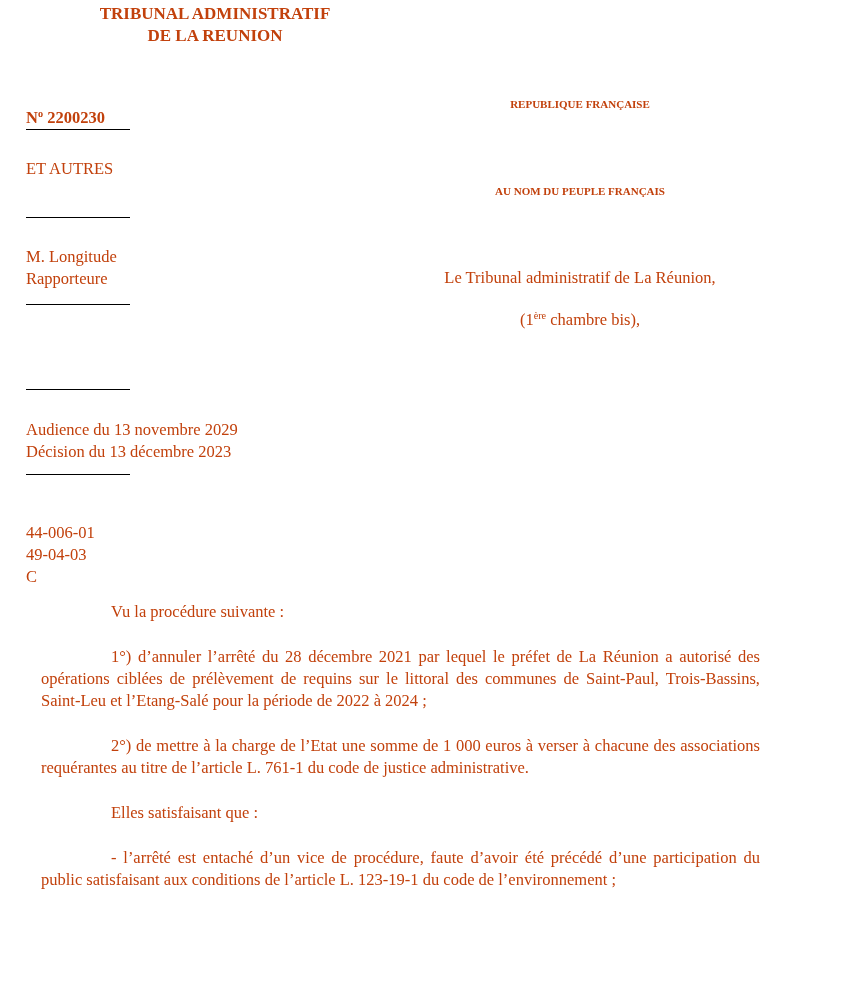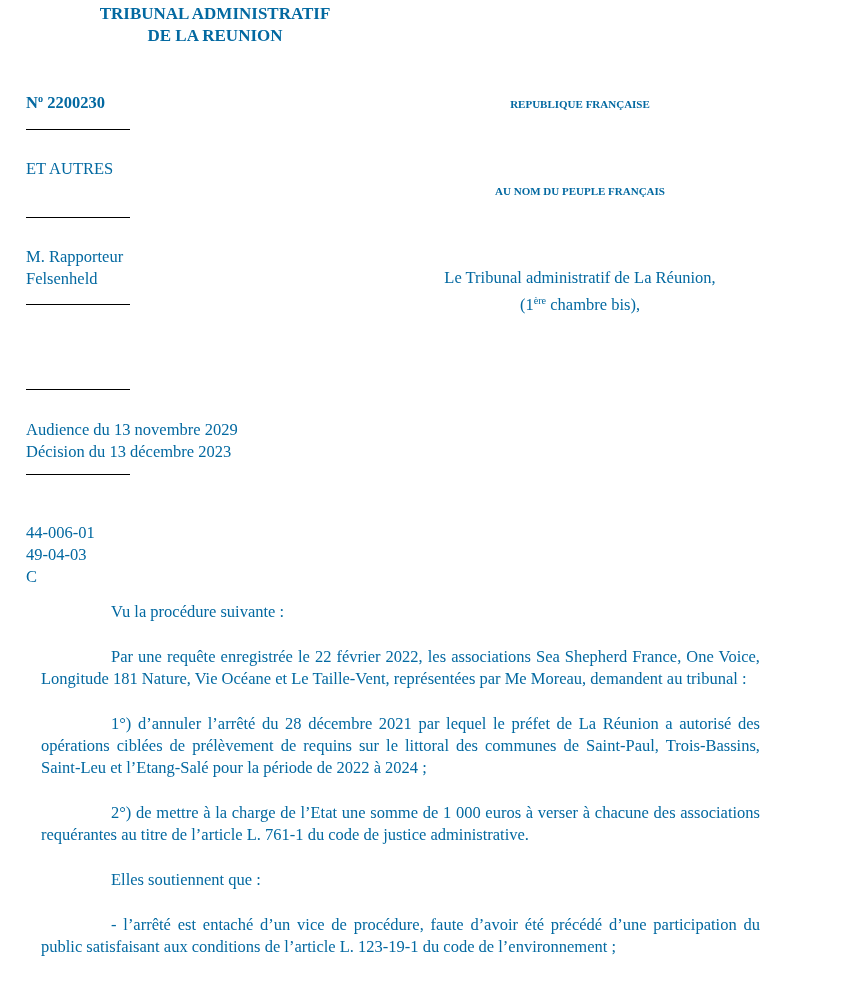--- a/index.html
+++ b/index.html
@@ -5,27 +5,27 @@
   html, body {
     margin: 0;
     padding: 0;
     background: #ffffff;
   }
   .page {
     position: relative;
     width: 854px;
     height: 1000px;
     background: #ffffff;
-    color: #0369a1;
+    color: #c2410c;
     font-family: "Liberation Serif", "DejaVu Serif", serif;
     font-size: 16.5px;
     line-height: 22px;
     overflow: hidden;
   }
-  .bold { font-weight: bold; }
+  .bold { font-weight: bold; margin-top: 15px; }
 
   .court-header {
     position: absolute;
     left: 26px;
     top: 3px;
     width: 378px;
     text-align: center;
     font-weight: bold;
     font-size: 17px;
     line-height: 22px;
@@ -87,22 +87,22 @@
 
   <div class="rule" style="top:129px"></div>
 
   <div class="left-block" style="top:158px">
     <div>ET AUTRES</div>
   </div>
 
   <div class="rule" style="top:217px"></div>
 
   <div class="left-block" style="top:246px">
-    <div>M. Rapporteur</div>
-    <div>Felsenheld</div>
+    <div>M. Longitude</div>
+    <div>Rapporteure</div>
   </div>
 
   <div class="rule" style="top:304px"></div>
 
   <div class="left-block" style="top:334px">
   </div>
 
   <div class="rule" style="top:389px"></div>
 
   <div class="left-block" style="top:419px">
@@ -117,24 +117,23 @@
     <div>49-04-03</div>
     <div>C</div>
   </div>
 
   <div class="right-block heading" style="top:93px">REPUBLIQUE FRANÇAISE</div>
 
   <div class="right-block" style="top:267px">Le Tribunal administratif de La Réunion,</div>
 
   <div class="right-block heading" style="top:180px">AU NOM DU PEUPLE FRANÇAIS</div>
 
-  <div class="right-block" style="top:294px"><span>(1</span><sup>ère</sup><span> chambre bis),</span></div>
+  <div class="right-block" style="top:309px"><span>(1</span><sup>ère</sup><span> chambre bis),</span></div>
 
   <div class="body-text">
     <p>Vu la procédure suivante :</p>
-    <p>Par une requête enregistrée le 22 février 2022, les associations Sea Shepherd France, One Voice, Longitude 181 Nature, Vie Océane et Le Taille-Vent, représentées par Me Moreau, demandent au tribunal :</p>
     <p>1°) d’annuler l’arrêté du 28 décembre 2021 par lequel le préfet de La Réunion a autorisé des opérations ciblées de prélèvement de requins sur le littoral des communes de Saint-Paul, Trois-Bassins, Saint-Leu et l’Etang-Salé pour la période de 2022 à 2024 ;</p>
     <p>2°) de mettre à la charge de l’Etat une somme de 1 000 euros à verser à chacune des associations requérantes au titre de l’article L. 761-1 du code de justice administrative.</p>
-    <p>Elles soutiennent que :</p>
+    <p>Elles satisfaisant que :</p>
     <p>- l’arrêté est entaché d’un vice de procédure, faute d’avoir été précédé d’une participation du public satisfaisant aux conditions de l’article L. 123-19-1 du code de l’environnement ;</p>
   </div>
 
 </div>
 
 </body></html>

